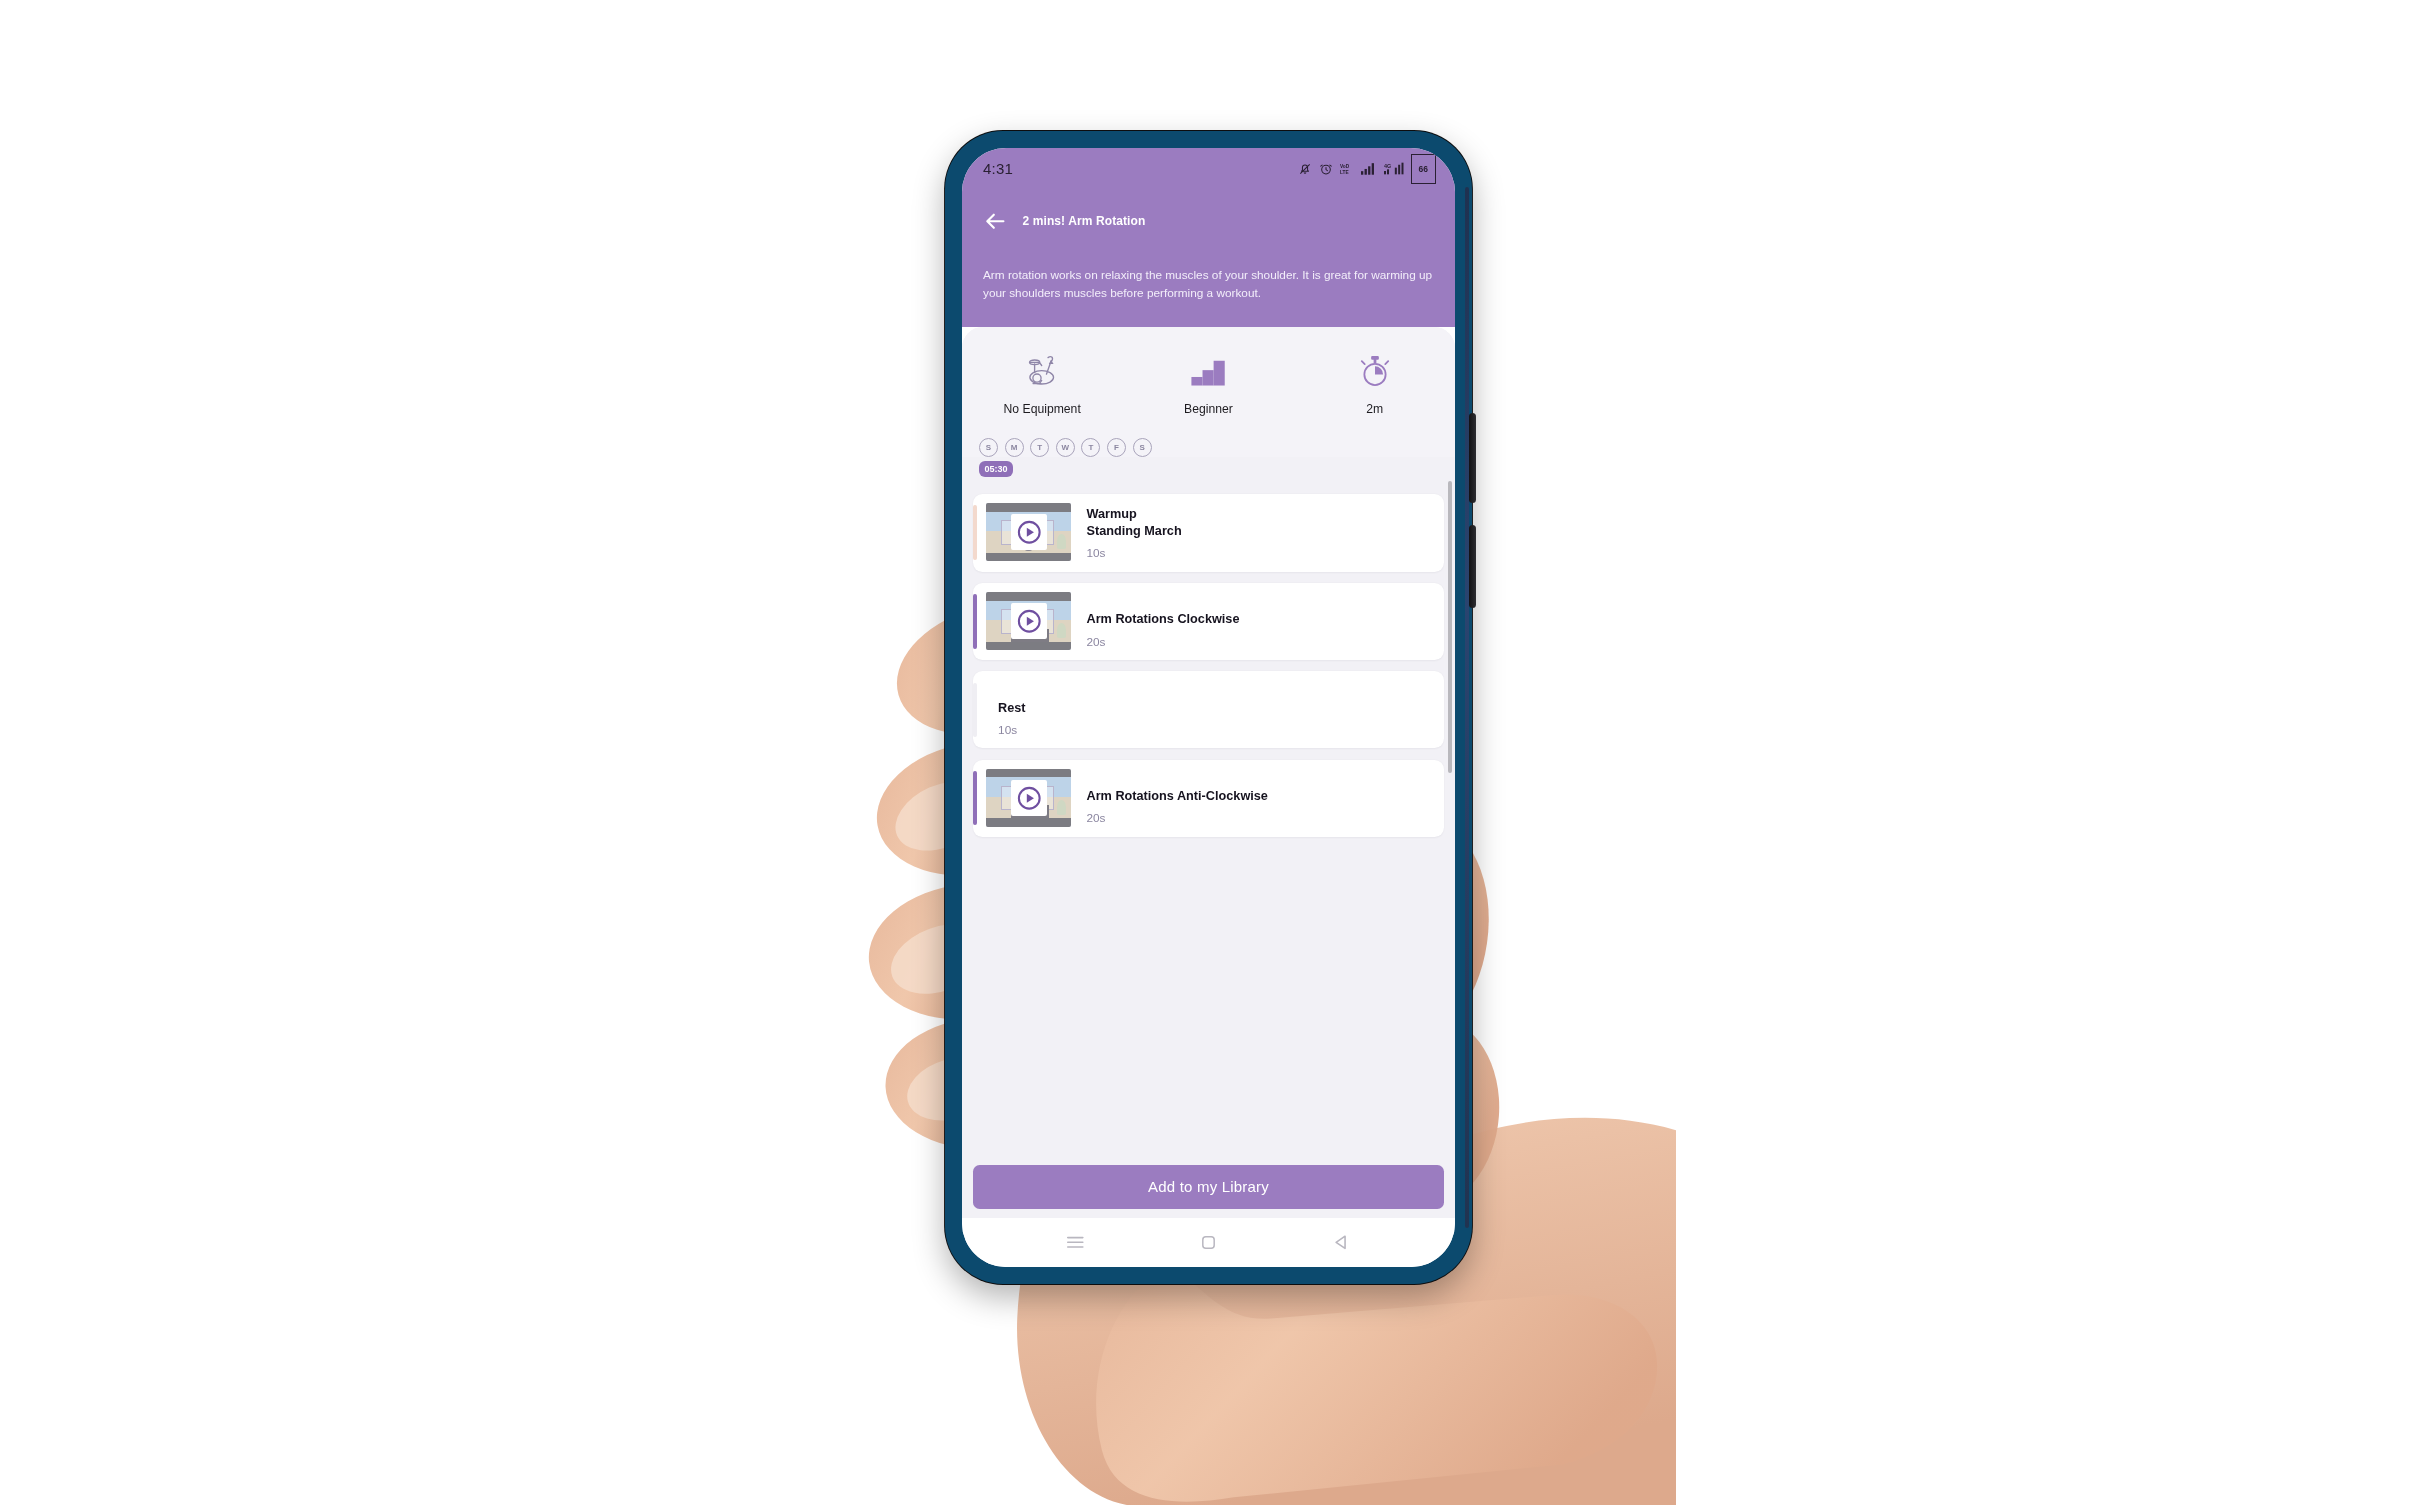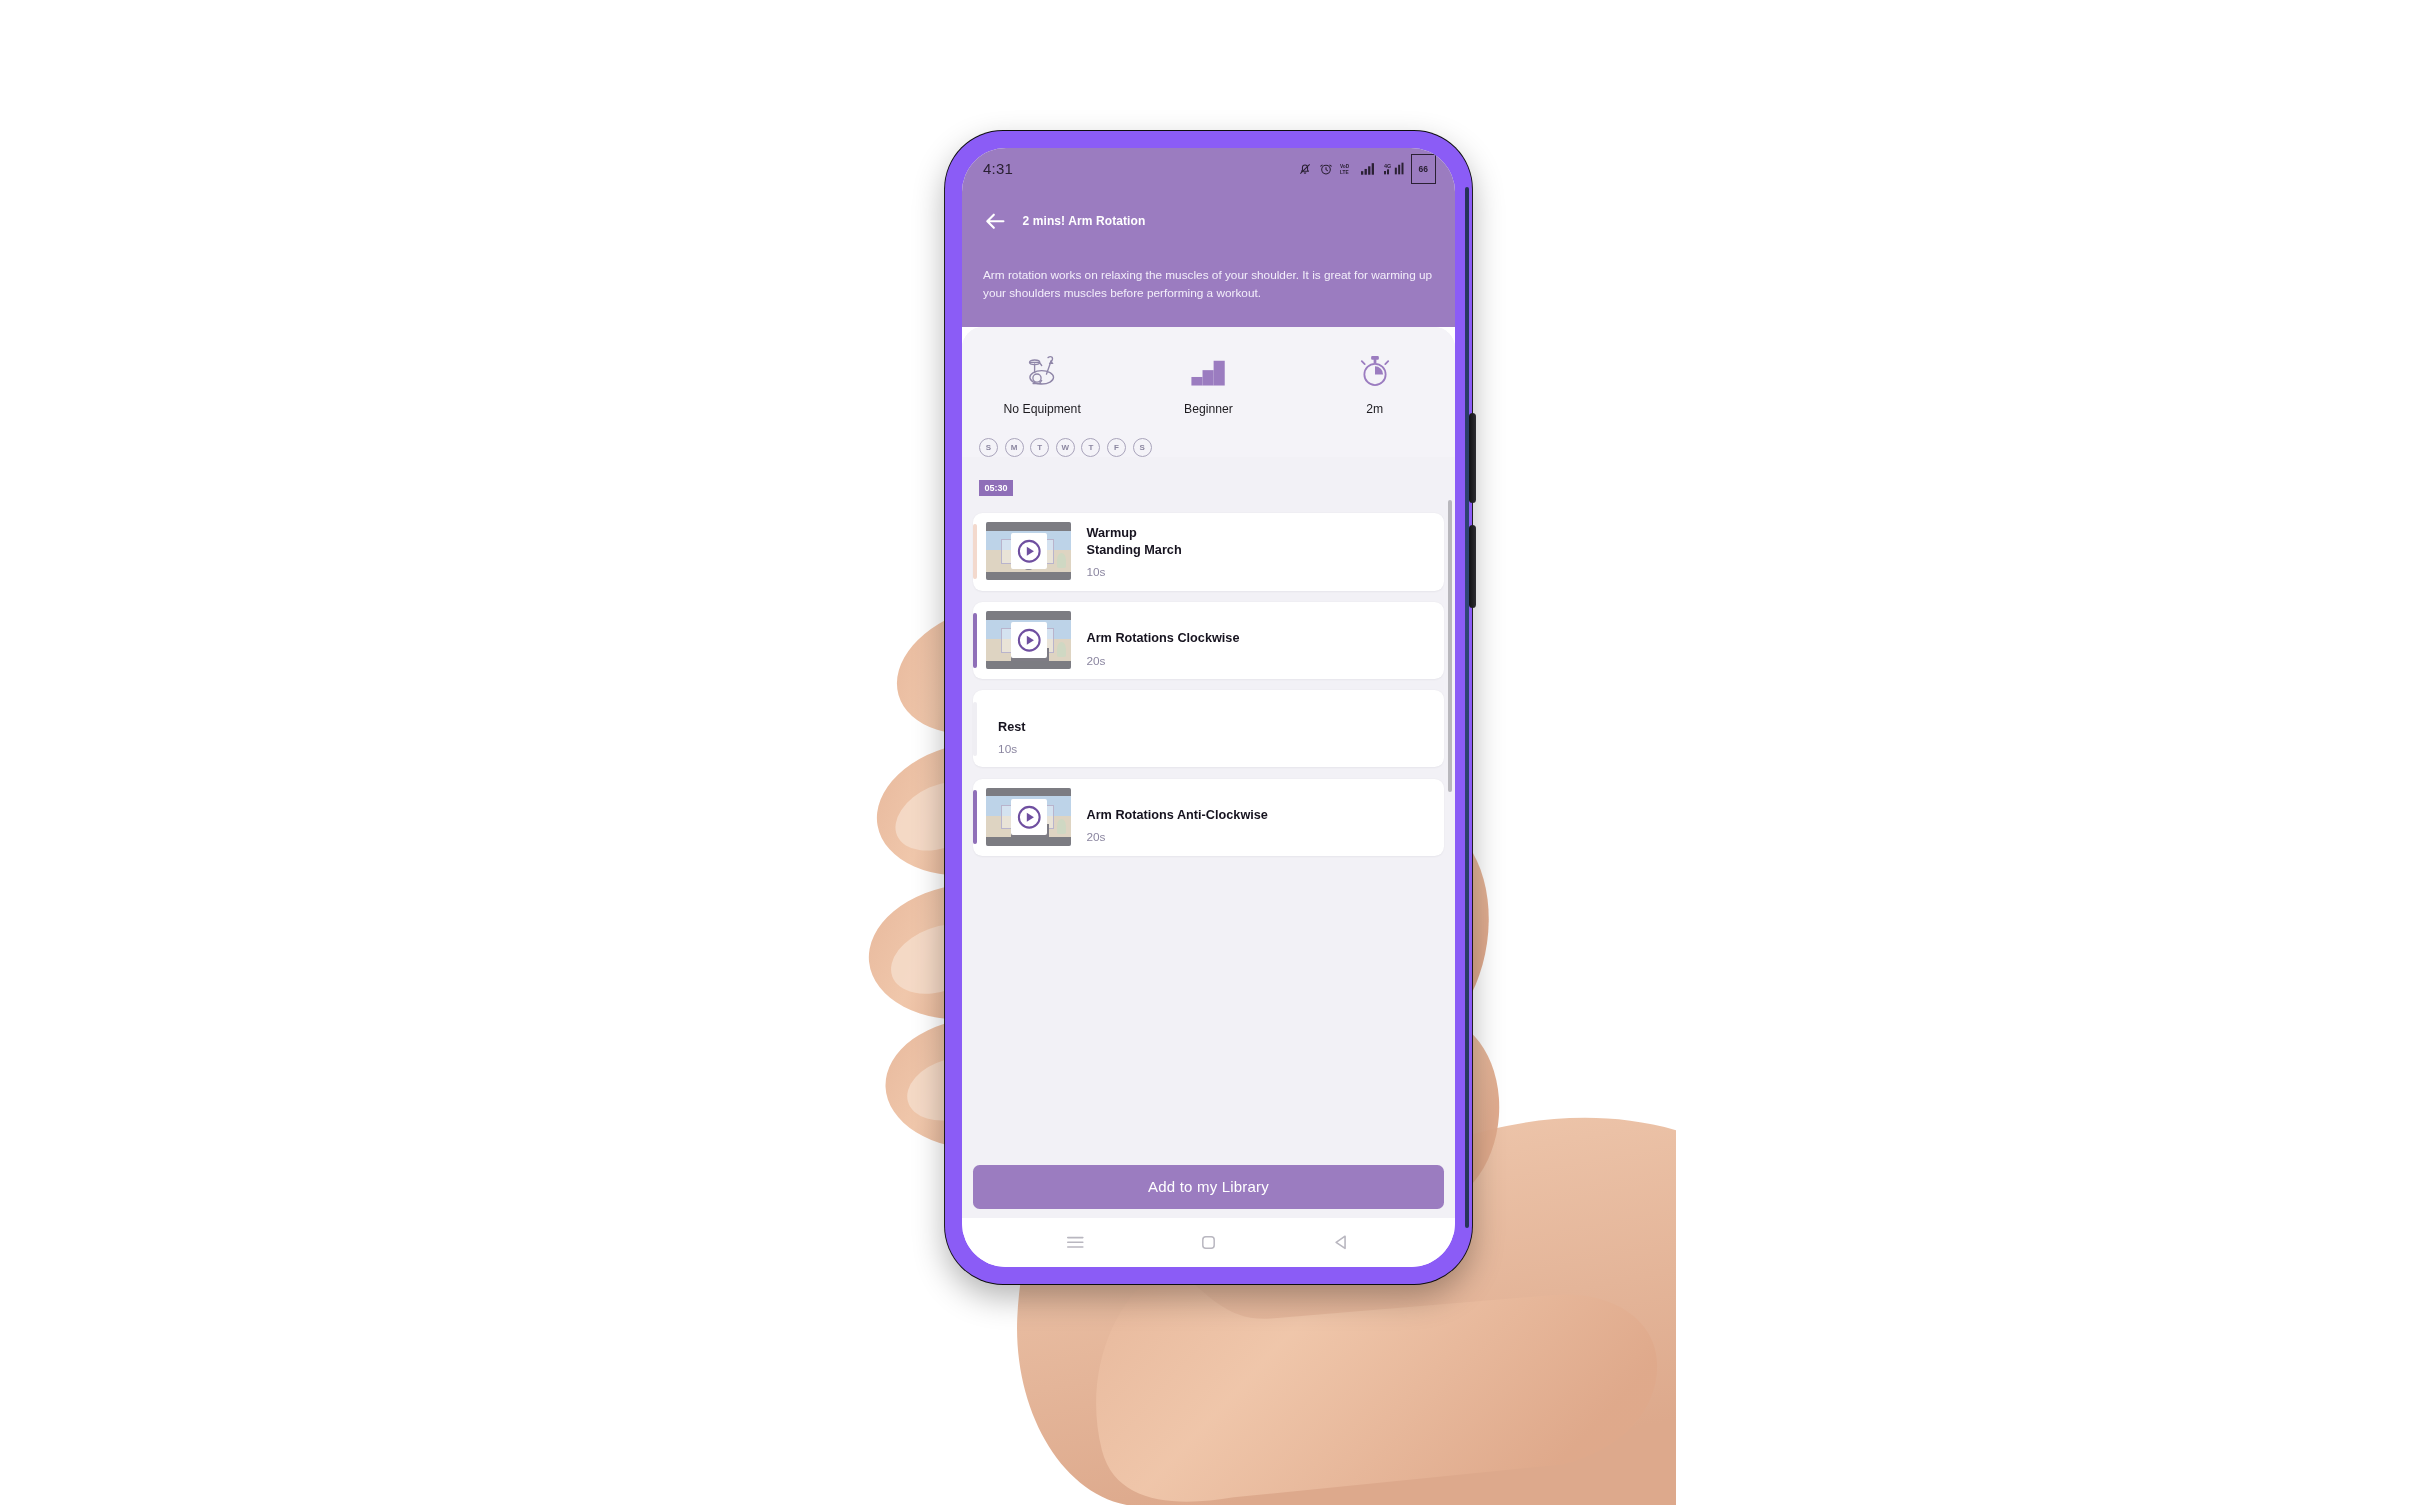--- a/index.html
+++ b/index.html
@@ -13,21 +13,21 @@
 
   
   .hand { position:absolute; left:829px; top:603px; width:847px; height:904px; z-index:1; }
   .hand svg { width:100%; height:100%; display:block; }
 
   
   .phone {
     position:absolute; left:945px; top:131px;
     width:527px; height:1153px;
     border-radius:58px;
-    background:#8b5cf6;
+    background:#0c4a6e;
     box-shadow: 0 0 0 0.9px #0d0d0e, 0 13px 32px rgba(0,0,0,.30);
     z-index:3;
   }
   .phone::after{ 
     content:""; position:absolute; right:2.8px; top:56px; bottom:56px; width:4.7px;
     background:linear-gradient(to bottom,#20304f,#2b4470 40%,#22324f);
     border-radius:3.8px; opacity:.95;
   }
   .btn-vol, .btn-pow {
     position:absolute; right:-3.8px; width:6.6px; border-radius:3.8px;
@@ -81,22 +81,22 @@
   .meta-ico{ height:41px; display:flex; align-items:flex-end; justify-content:center; }
   .meta-label{ font-size:12.2px; color:#1d1b20; font-weight:400; }
 
   .days-row{ display:flex; gap:6.6px; padding:17px 0 0 17px; background:#f4f3f8; flex:none; }
   .day{
     width:19px; height:19px; border-radius:50%; border:1.2px solid #a9a4bb;
     display:flex; align-items:center; justify-content:center;
     font-size:8px; color:#8b86a0; font-weight:600;
   }
   .timechip{
-    margin:23px 0 0 17px; background:#8f6fb8; color:#fff; font-size:9px;
-    font-weight:600; border-radius:0; padding:2.8px 5.6px; width:max-content; flex:none;
+    margin:4px 0 0 17px; background:#8f6fb8; color:#fff; font-size:9px;
+    font-weight:600; border-radius:6px; padding:2.8px 5.6px; width:max-content; flex:none;
   }
 
   
   .list{ flex:1 1 auto; overflow:hidden; padding:17px 11.3px 0 11.3px; position:relative; }
   .card{
     background:#ffffff; border-radius:9.4px; margin-bottom:11.3px;
     display:flex; align-items:stretch; overflow:hidden; min-height:77px;
     box-shadow:0 0.9px 1.9px rgba(20,16,40,.05);
   }
   .accent{ width:3.8px; flex:none; margin:11.3px 0; border-radius:1.9px; }

